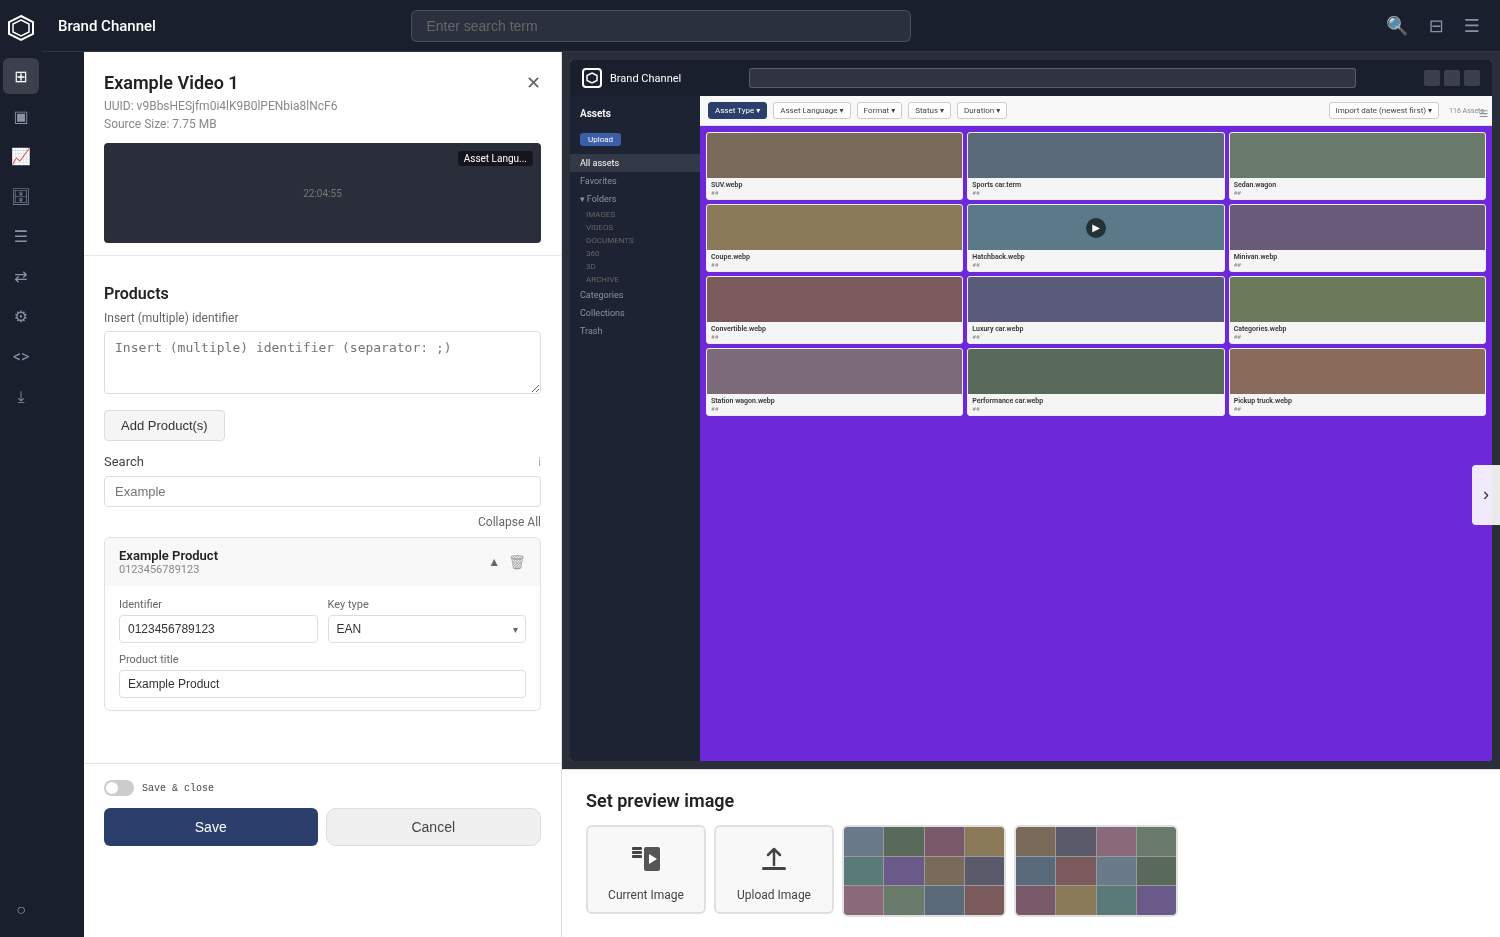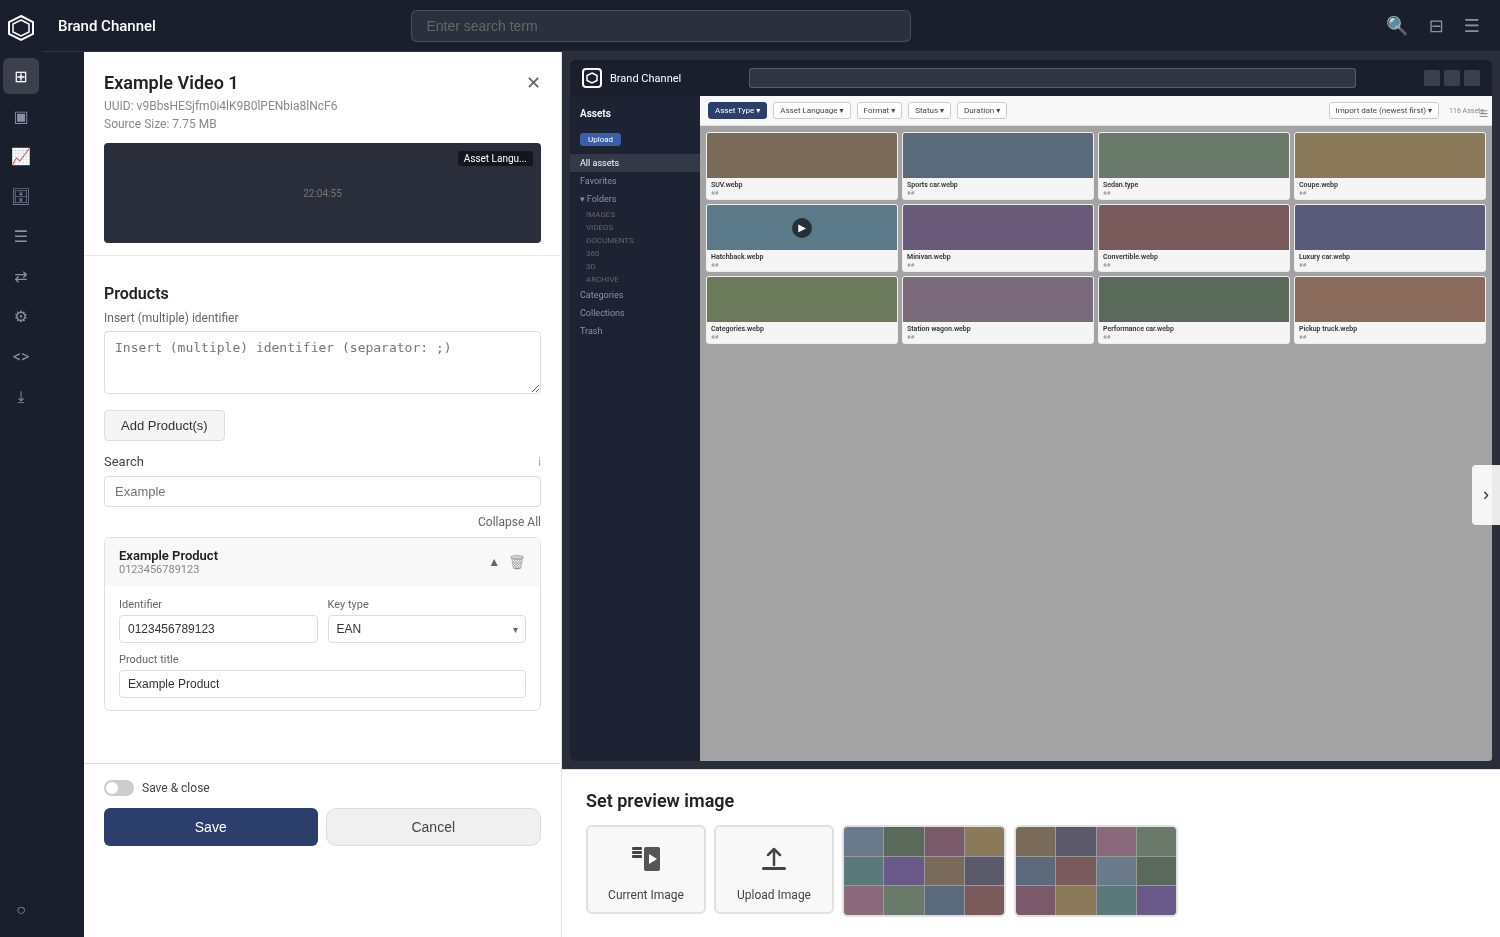--- a/index.html
+++ b/index.html
@@ -298,21 +298,21 @@
     }
     .toggle-switch::after {
       content: '';
       position: absolute;
       width: 12px; height: 12px;
       background: #fff;
       border-radius: 50%;
       top: 2px; left: 2px;
       transition: left 0.2s;
     }
-    .save-close-label { font-size: 12px; color: #444; }
+    .save-close-label { font-size: 10px; color: #444; font-family: Liberation Mono, monospace; }
     .btn-row {
       display: flex;
       gap: 8px;
     }
     .btn-save {
       flex: 1;
       padding: 10px;
       background: #2c3e6b;
       color: #fff;
       border: none;
@@ -505,21 +505,21 @@
       background: rgba(255,255,255,0.1);
       color: #fff;
     }
     .nested-sidebar-sub {
       padding: 2px 16px;
       font-size: 8px;
       color: #666;
     }
     .nested-main {
       flex: 1;
-      background: #a3a3a3;
+      background: #6d28d9;
       overflow: hidden;
     }
     .nested-toolbar {
       background: #f8f8f8;
       padding: 6px 8px;
       display: flex;
       align-items: center;
       gap: 6px;
       border-bottom: 1px solid #e0e0e0;
     }
@@ -527,21 +527,21 @@
       padding: 3px 6px;
       font-size: 8px;
       border: 1px solid #ccc;
       border-radius: 3px;
       background: #fff;
       color: #444;
     }
     .nested-filter-btn.active { background: #2c3e6b; color: #fff; border-color: #2c3e6b; }
     .nested-grid {
       display: grid;
-      grid-template-columns: repeat(4, 1fr);
+      grid-template-columns: repeat(3, 1fr);
       gap: 4px;
       padding: 6px;
       overflow: hidden;
     }
     .nested-card {
       border: 1px solid #eee;
       border-radius: 3px;
       overflow: hidden;
       background: #f5f5f5;
     }
@@ -782,30 +782,30 @@
     <div class="nested-card-info">
       <div class="nested-card-title">SUV.webp</div>
       <div class="nested-card-sub">##</div>
     </div>
   </div>
                   <div class="nested-card">
     <div class="nested-card-img" style="background:#5a6a7a;position:relative;">
       
     </div>
     <div class="nested-card-info">
-      <div class="nested-card-title">Sports car.webp</div>
+      <div class="nested-card-title">Sports car.term</div>
       <div class="nested-card-sub">##</div>
     </div>
   </div>
                   <div class="nested-card">
     <div class="nested-card-img" style="background:#6a7a6a;position:relative;">
       
     </div>
     <div class="nested-card-info">
-      <div class="nested-card-title">Sedan.type</div>
+      <div class="nested-card-title">Sedan.wagon</div>
       <div class="nested-card-sub">##</div>
     </div>
   </div>
                   <div class="nested-card">
     <div class="nested-card-img" style="background:#8a7a5a;position:relative;">
       
     </div>
     <div class="nested-card-info">
       <div class="nested-card-title">Coupe.webp</div>
       <div class="nested-card-sub">##</div>

